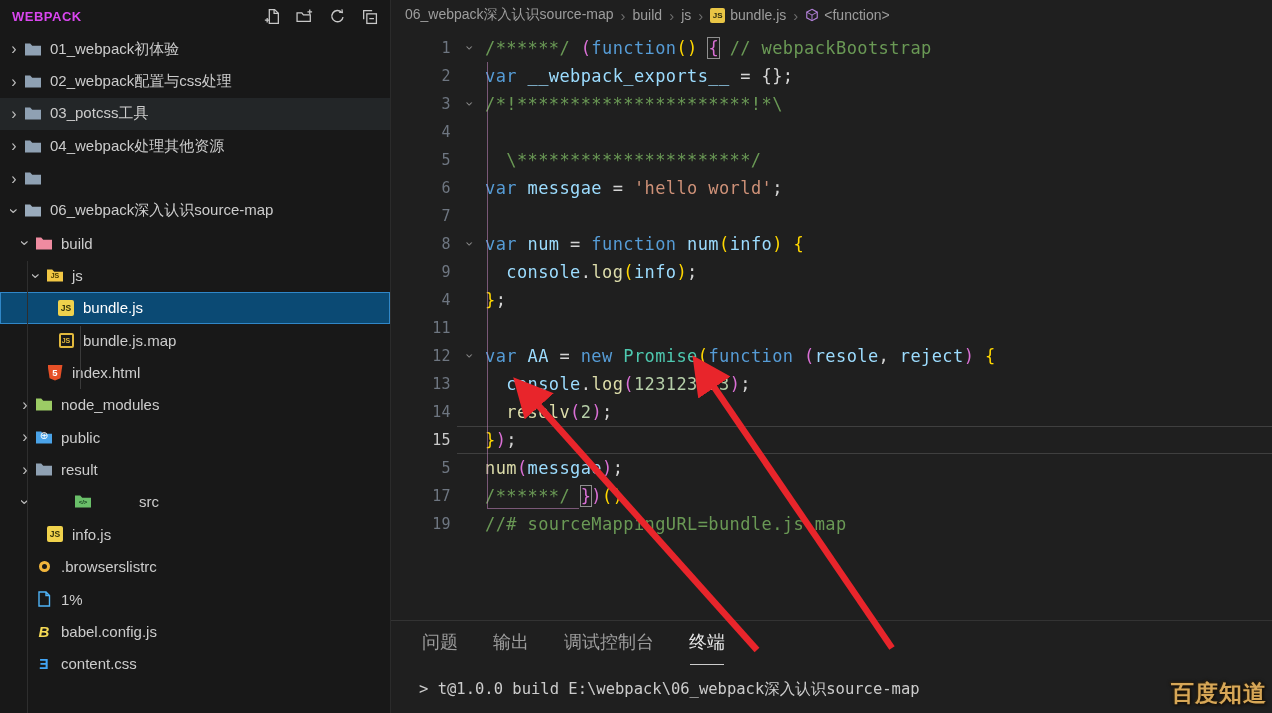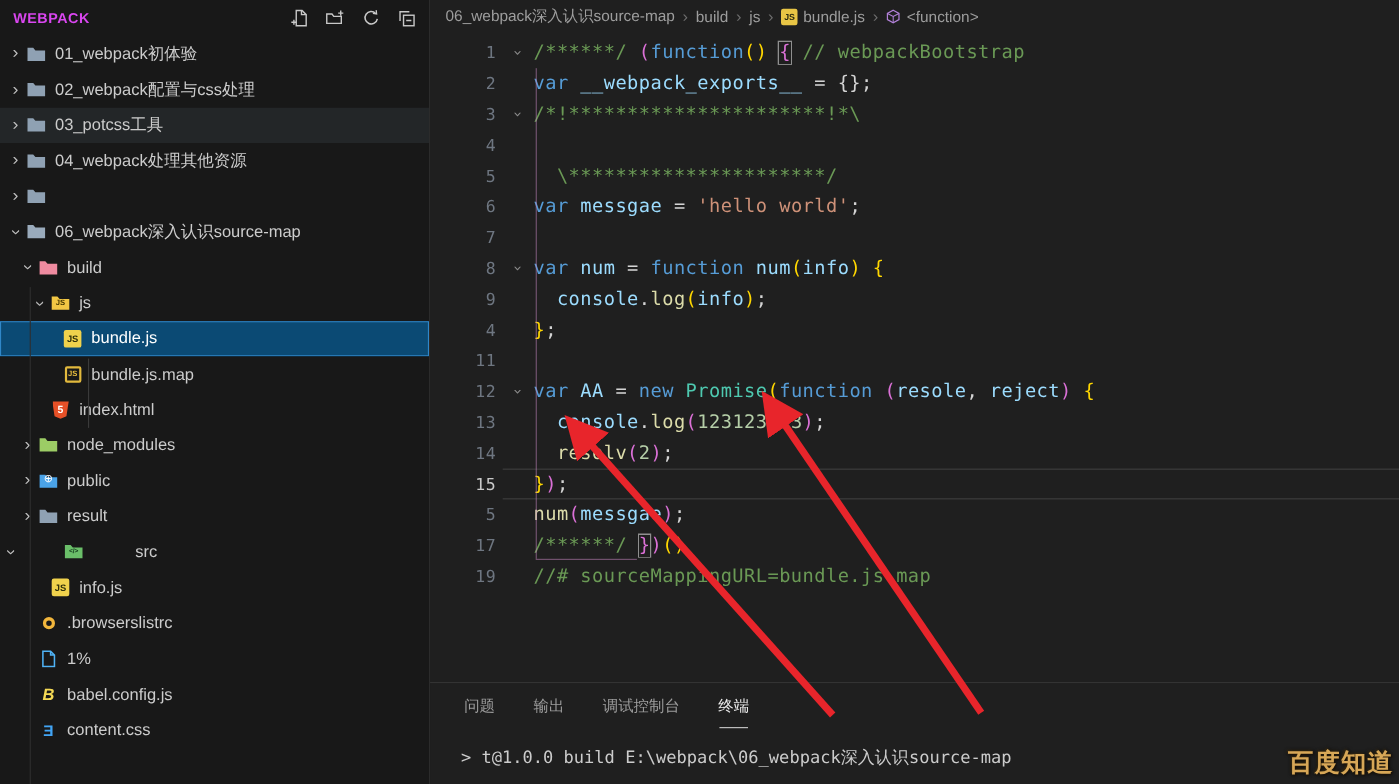--- a/index.html
+++ b/index.html
@@ -55,21 +55,21 @@
   .fc { transform:rotate(90deg); display:inline-block; }
   .code-line.active .gutter { color:#c9c9c9; }
   .code-line.active::before, .code-line.active::after { content:""; position:absolute; left:66px; right:0; height:0; border-top:1px solid #3f3f3f; }
   .code-line.active::before { top:0; } .code-line.active::after { bottom:0; }
   .bbox { box-shadow:0 0 0 1px #8f8f8f; }
   .guide-v { position:absolute; left:96px; top:62px; height:446px; width:1px; background:rgba(197,134,192,.55); }
   .guide-h { position:absolute; left:96px; top:508px; width:92px; height:1px; background:rgba(197,134,192,.55); }
 
   
   .panel { position:absolute; left:0; right:0; top:620px; bottom:0; background:#1f1f1f; border-top:1px solid #333; }
-  .ptabs { display:flex; gap:33px; padding-left:30px; height:42px; align-items:center; font-size:14px; color:#9d9d9d; }
+  .ptabs { display:flex; gap:33px; padding-left:30px; height:42px; align-items:center; font-size:18px; color:#9d9d9d; }
   .ptab { cursor:pointer; position:relative; padding:3px 1px; }
   .ptab.active { color:#e9e9e9; }
   .ptab.active::after { content:""; position:absolute; left:2px; right:2px; bottom:-8px; height:1.5px; background:#cccccc; }
   .term { font-family:"DejaVu Sans Mono",monospace; font-size:15.5px; color:#cccccc; padding:16px 0 0 28px; white-space:pre; }
 
   
   #arrows { position:absolute; left:0; top:0; pointer-events:none; z-index:50; }
   .watermark { position:absolute; right:5px; bottom:4px; font-size:23px; font-weight:bold;
     color:#d7a757; letter-spacing:1px; z-index:60;
     text-shadow:1px 1px 2px #1a1208, -1px -1px 2px #3a2c12, 0 0 4px #000; }
@@ -224,21 +224,21 @@
       </div>
       <div class="tree-row" style="padding-left: 16px;">
         <span class="chev">›</span>
         <span class="ficon">
           <svg width="18" height="15" viewBox="0 0 18 15">
             <path d="M1 1.5h5.2l2 2.3H17v9.7H1z" fill="#8fa1b3"></path>
           </svg>
         </span>
         <span class="tlabel">result</span>
       </div>
-      <div class="tree-row" style=" gap: 39px;">
+      <div class="tree-row" style="padding-left: 16px; gap: 39px;">
         <span class="chev down">›</span>
         <span class="ficon">
           <svg width="18" height="15" viewBox="0 0 18 15">
             <path d="M1 1.5h5.2l2 2.3H17v9.7H1z" fill="#6abf69"></path>
           </svg>
           <span class="ov" style="color:#10361a;font-size:6px;">&lt;/&gt;</span>
         </span>
         <span class="tlabel">src</span>
       </div>
       <div class="tree-row" style="padding-left: 27px;">

